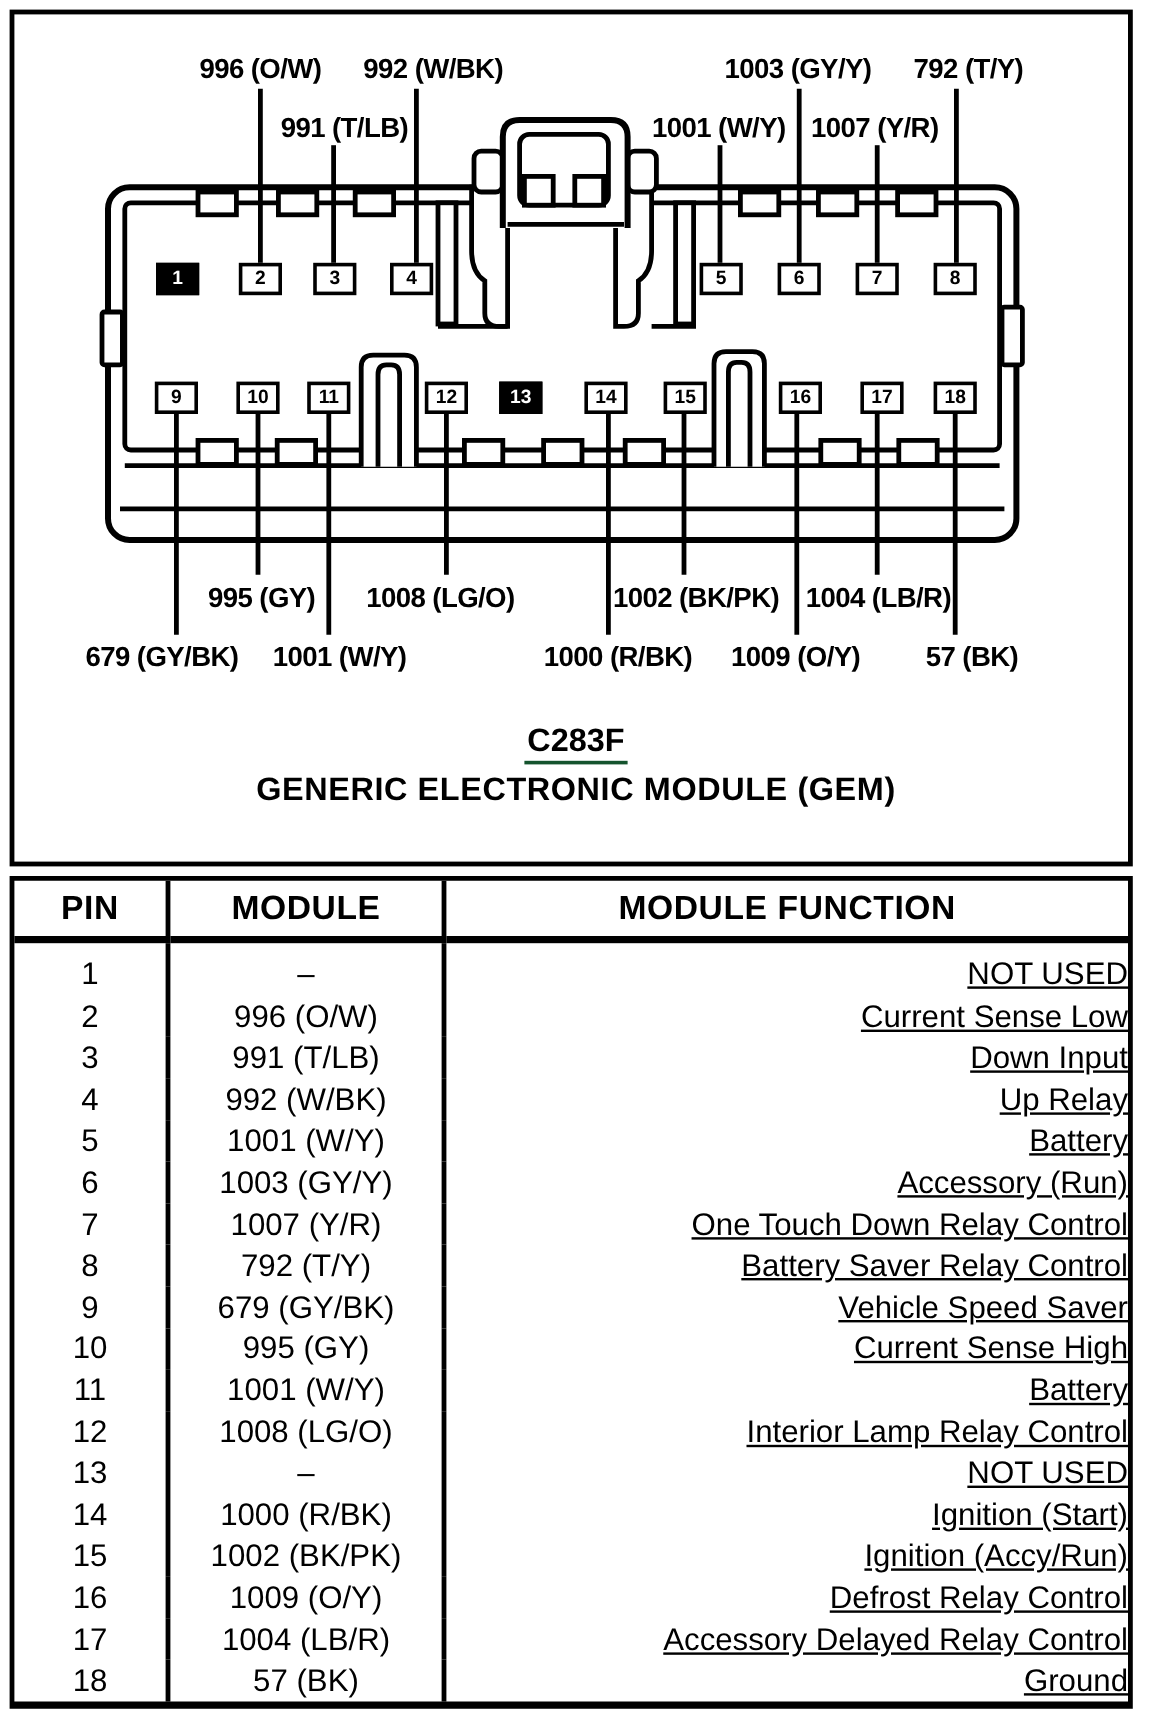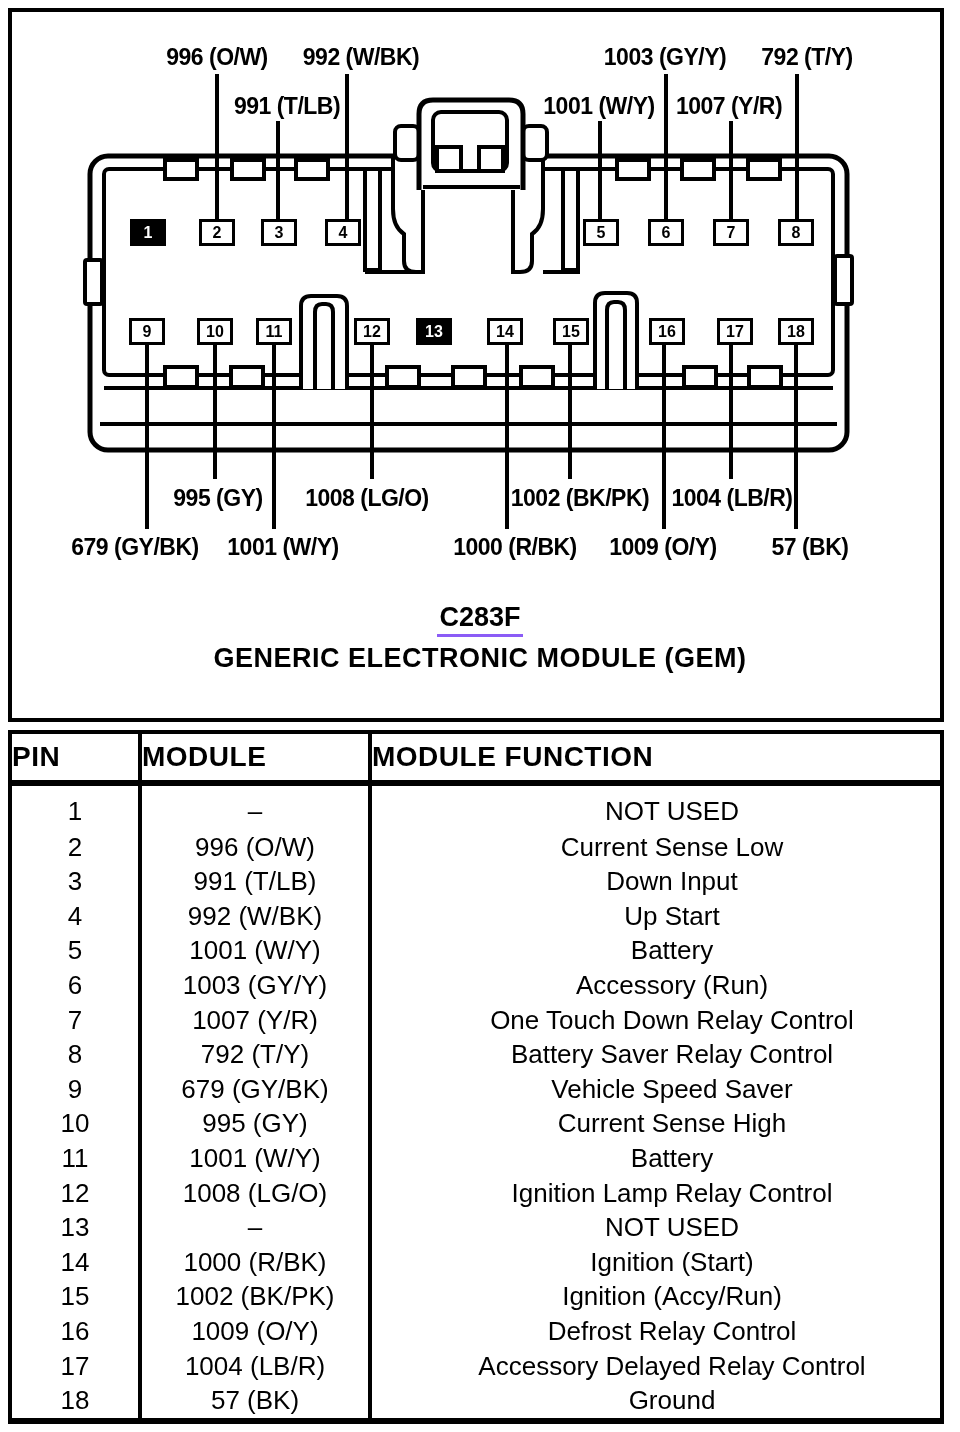--- a/index.html
+++ b/index.html
@@ -4,33 +4,33 @@
 <style>
   html,body{margin:0;padding:0;background:#fff;}
   body{width:960px;height:1432px;position:relative;font-family:"Liberation Sans","DejaVu Sans",sans-serif;color:#000;}
   .diagram-box{position:absolute;left:8px;top:8px;width:936px;height:714px;border:4px solid #000;box-sizing:border-box;background:#fff;}
   .svg-layer{position:absolute;left:0;top:0;}
   .wire-label{position:absolute;width:220px;text-align:center;font-size:23px;font-weight:700;letter-spacing:-0.5px;white-space:nowrap;}
   .pin{position:absolute;width:36px;height:27px;box-sizing:border-box;border:3px solid #000;background:#fff;
        display:flex;align-items:center;justify-content:center;font-size:16px;font-weight:700;}
   .pin.filled{background:#000;color:#fff;border-color:#000;}
   .title-code{position:absolute;left:0;top:602px;width:960px;text-align:center;font-size:27px;font-weight:700;}
-  .title-code span{display:inline-block;border-bottom:3px solid #8b5cf6;padding:0 2px 1px 2px;}
+  .title-code span{display:inline-block;border-bottom:3px solid #14532d;padding:0 2px 1px 2px;}
   .title-name{position:absolute;left:0;top:643px;width:960px;text-align:center;font-size:27px;font-weight:700;letter-spacing:0.5px;}
   .table-box{position:absolute;left:8px;top:730px;width:936px;height:694px;border:4px solid #000;border-bottom-width:6px;box-sizing:border-box;background:#fff;}
   table.pin-table{width:100%;height:100%;border-collapse:collapse;table-layout:fixed;}
   .pin-table th,.pin-table td{padding:0;vertical-align:middle;}
   .pin-table col.c1{width:128px;} .pin-table col.c2{width:230px;}
-  .pin-table thead th{height:46px;font-size:28px;font-weight:700;text-align:left;border-bottom:6px solid #000;letter-spacing:0.5px;}
+  .pin-table thead th{height:46px;font-size:28px;font-weight:700;text-align:center;border-bottom:6px solid #000;letter-spacing:0.5px;}
   .pin-table th.divr,.pin-table td.divr{border-right:4px solid #000;}
   .pin-table tbody td{font-size:26px;font-weight:400;}
   .pin-table tbody tr:first-child td{padding-top:8px;}
   td.pin-col{text-align:center;}
   td.circuit-col{text-align:center;}
-  td.func-col{text-align:center;padding-left:32px !important;}
+  td.func-col{text-align:right;padding-left:32px !important;text-decoration:underline;}
 </style>
 </head>
 <body>
 
 <div class="diagram-box"></div>
 
 <svg class="svg-layer" width="960" height="726" viewBox="0 0 960 726" fill="none" stroke="#000">
 
   <g>
     <rect x="90" y="156" width="757" height="294" rx="18" stroke-width="5"></rect>
@@ -178,21 +178,21 @@
           <td class="func-col">Current Sense Low</td>
         </tr>
       <tr>
           <td class="pin-col divr">3</td>
           <td class="circuit-col divr">991 (T/LB)</td>
           <td class="func-col">Down Input</td>
         </tr>
       <tr>
           <td class="pin-col divr">4</td>
           <td class="circuit-col divr">992 (W/BK)</td>
-          <td class="func-col">Up Start</td>
+          <td class="func-col">Up Relay</td>
         </tr>
       <tr>
           <td class="pin-col divr">5</td>
           <td class="circuit-col divr">1001 (W/Y)</td>
           <td class="func-col">Battery</td>
         </tr>
       <tr>
           <td class="pin-col divr">6</td>
           <td class="circuit-col divr">1003 (GY/Y)</td>
           <td class="func-col">Accessory (Run)</td>
@@ -218,21 +218,21 @@
           <td class="func-col">Current Sense High</td>
         </tr>
       <tr>
           <td class="pin-col divr">11</td>
           <td class="circuit-col divr">1001 (W/Y)</td>
           <td class="func-col">Battery</td>
         </tr>
       <tr>
           <td class="pin-col divr">12</td>
           <td class="circuit-col divr">1008 (LG/O)</td>
-          <td class="func-col">Ignition Lamp Relay Control</td>
+          <td class="func-col">Interior Lamp Relay Control</td>
         </tr>
       <tr>
           <td class="pin-col divr">13</td>
           <td class="circuit-col divr">–</td>
           <td class="func-col">NOT USED</td>
         </tr>
       <tr>
           <td class="pin-col divr">14</td>
           <td class="circuit-col divr">1000 (R/BK)</td>
           <td class="func-col">Ignition (Start)</td>

